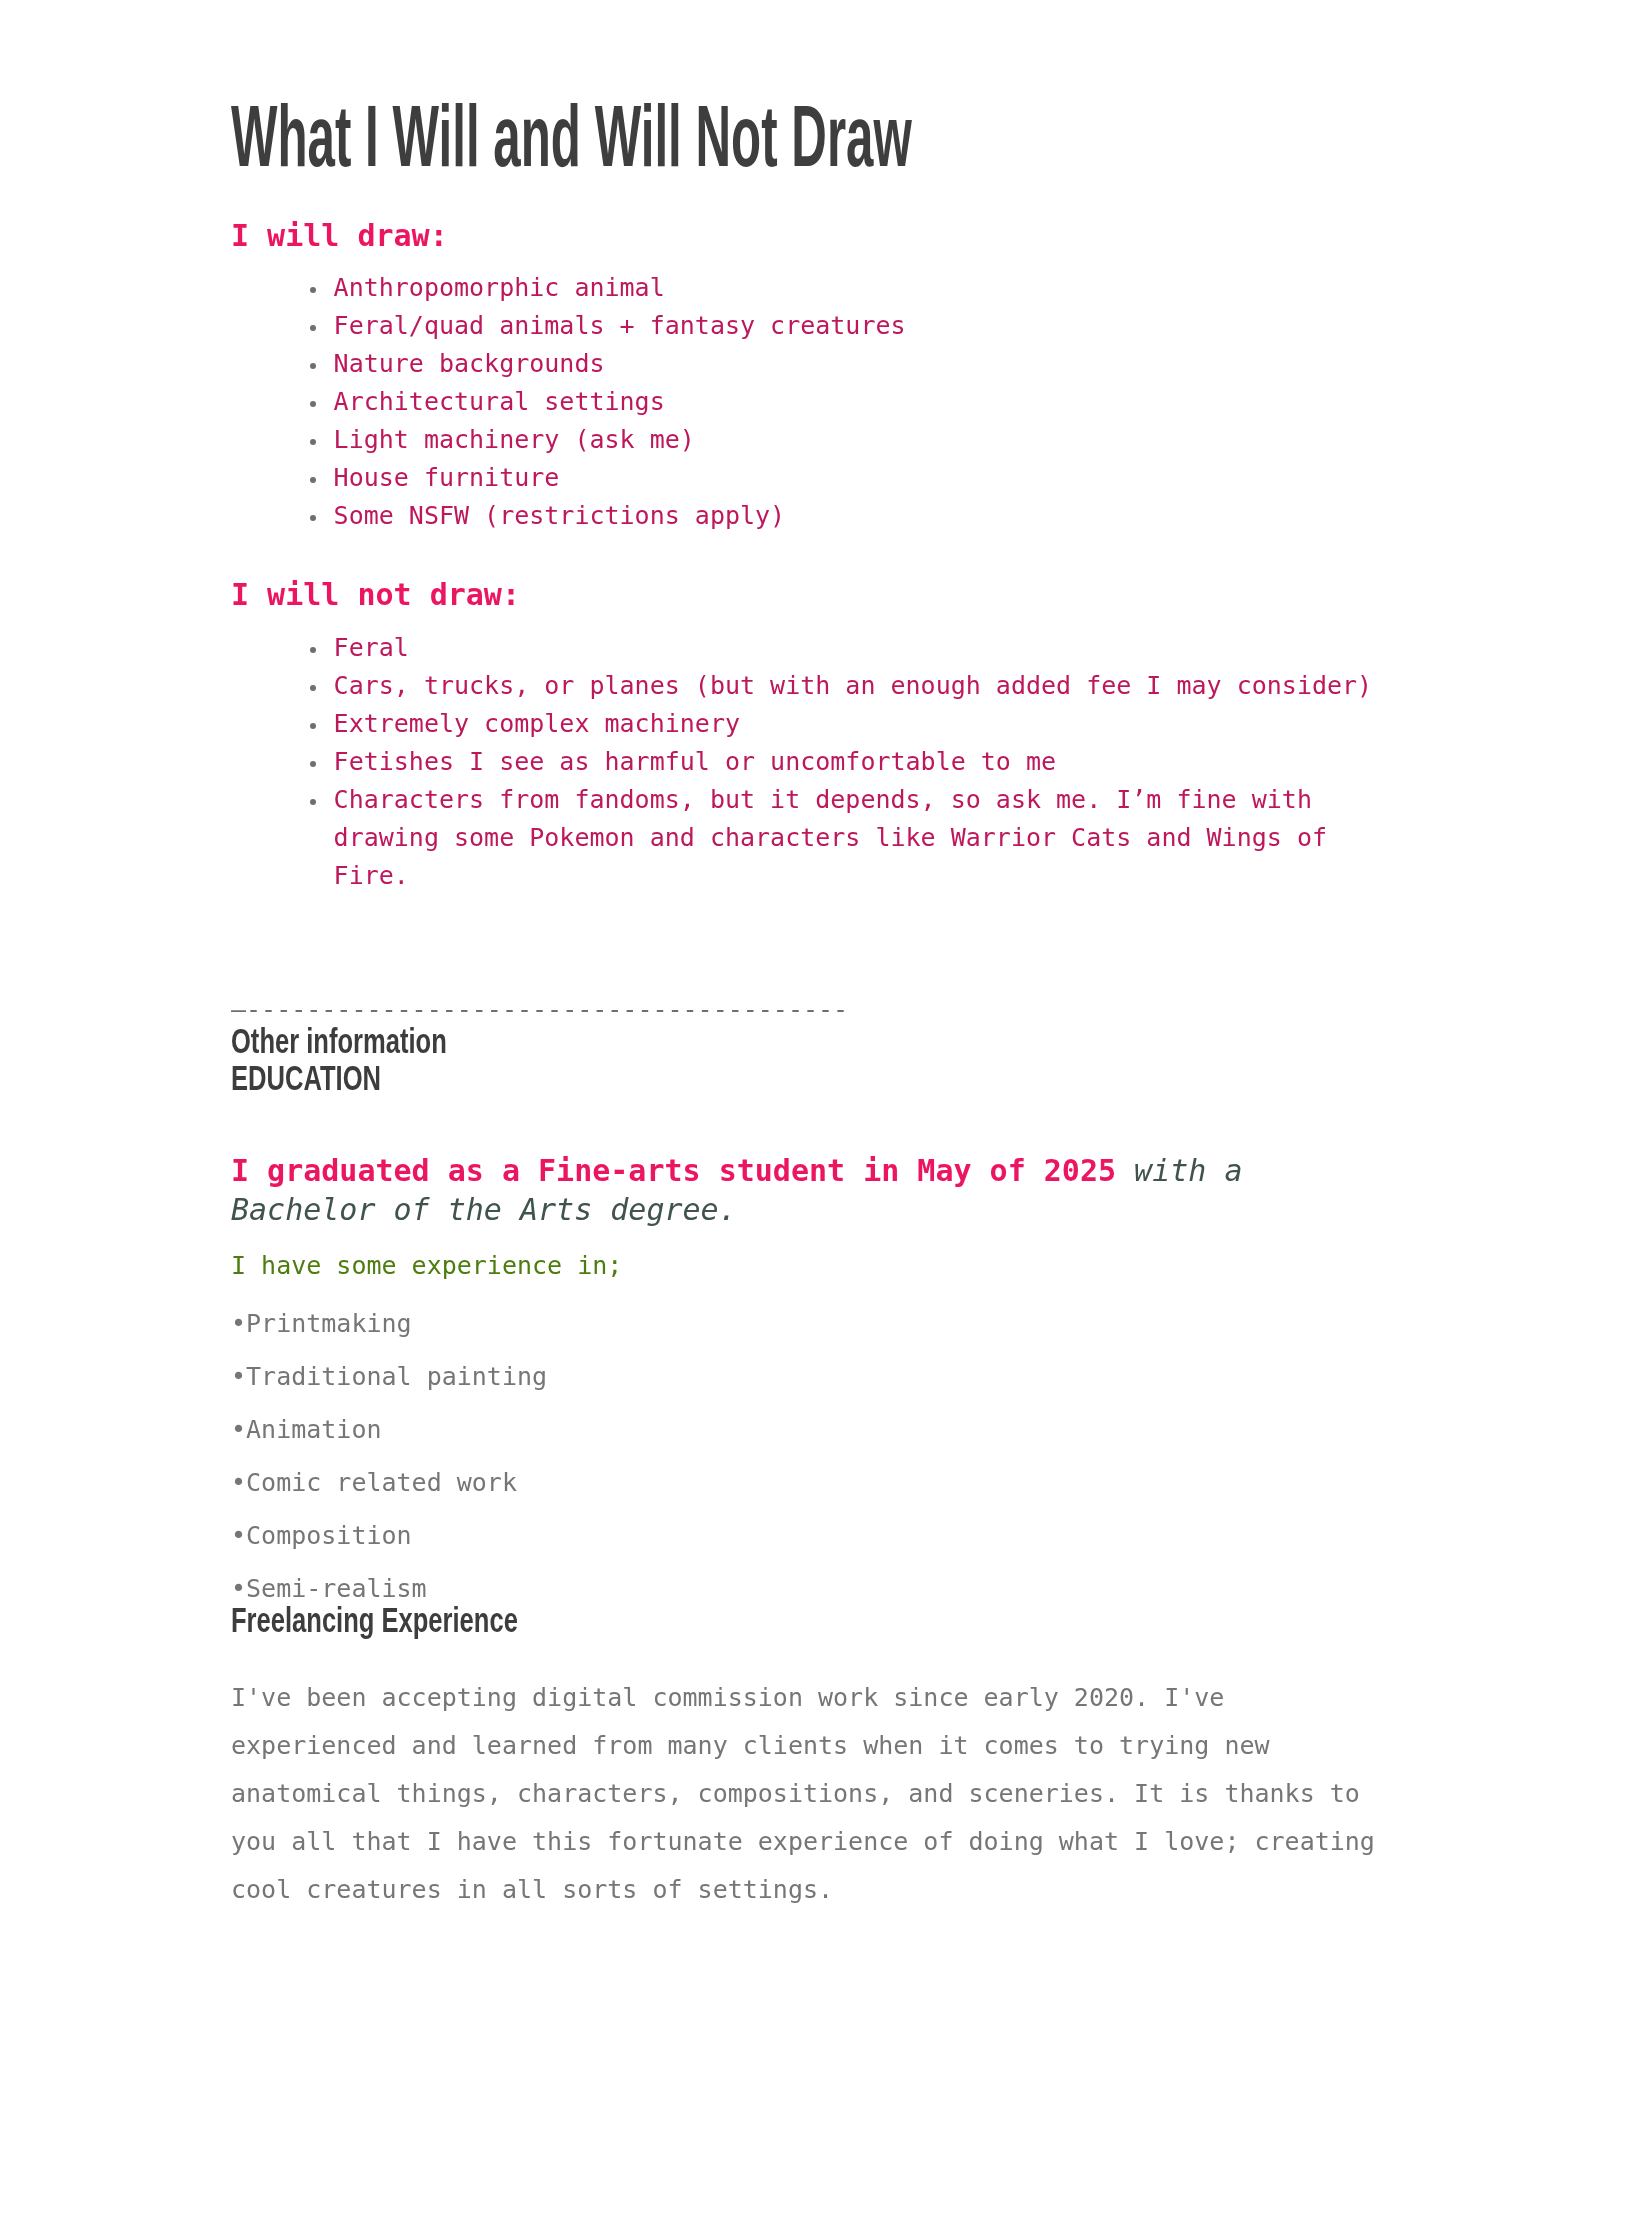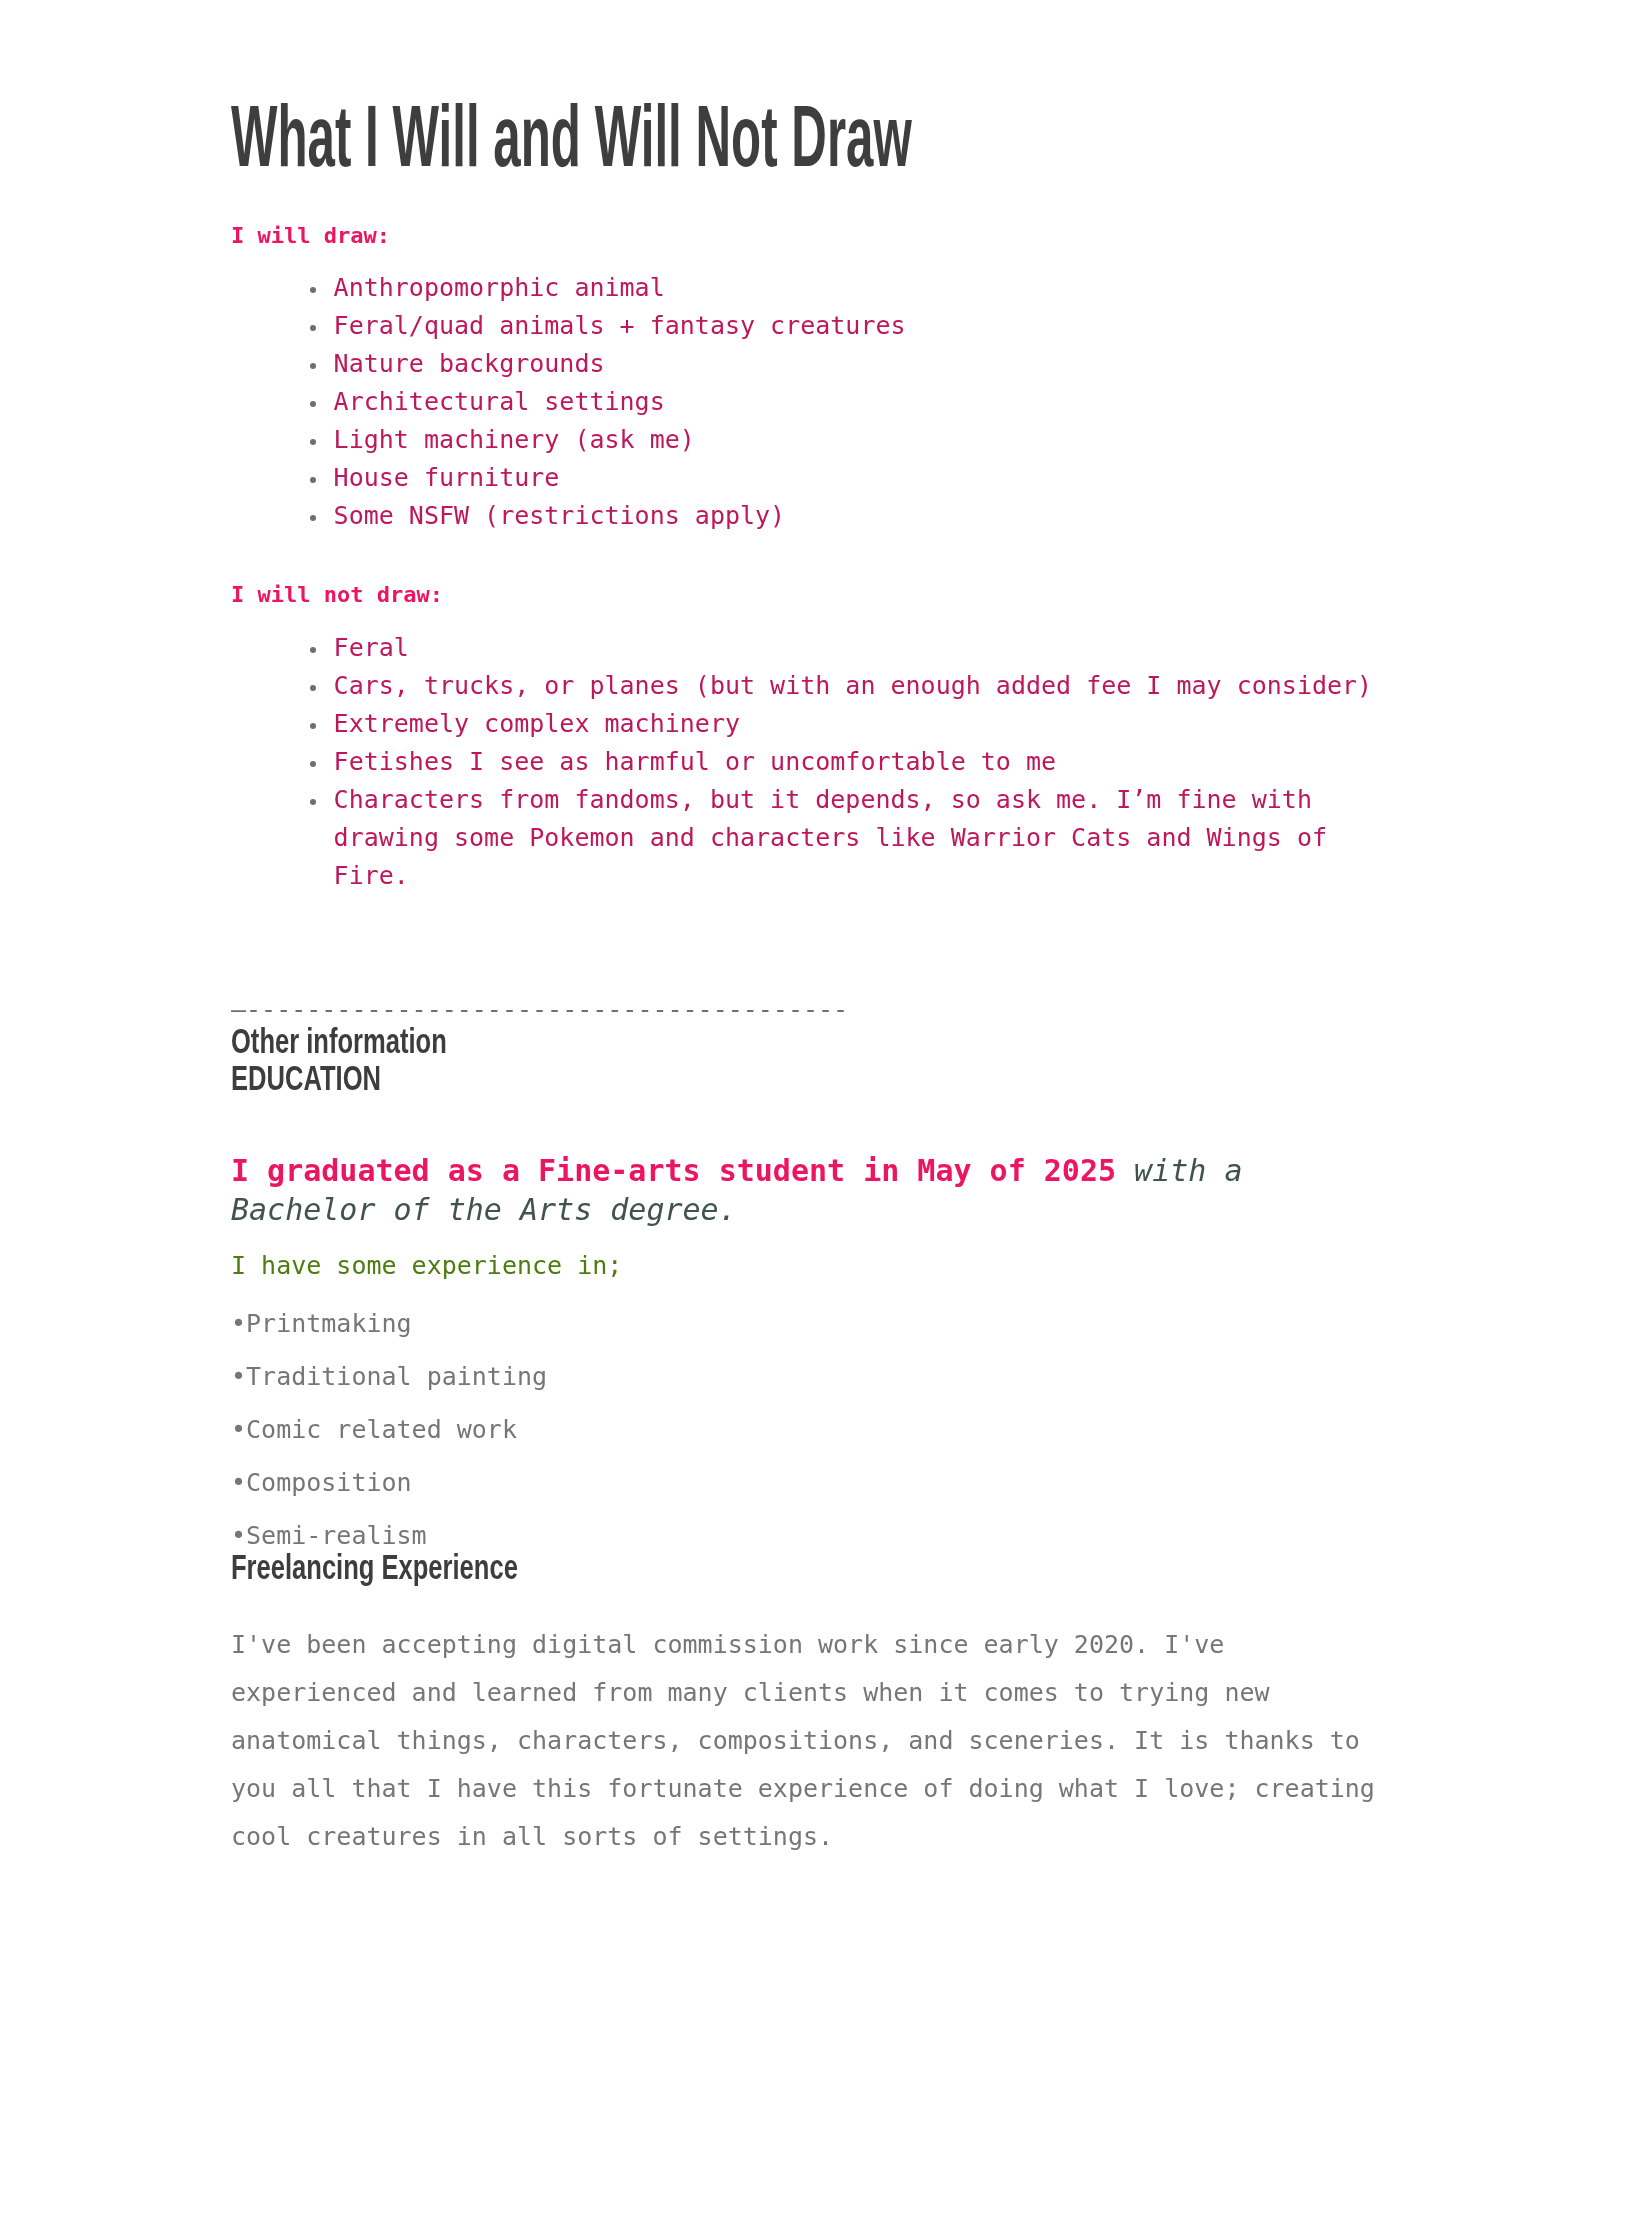--- a/index.html
+++ b/index.html
@@ -33,21 +33,21 @@
     line-height: 88px;
     color: #3e3e3e;
     letter-spacing: 0px;
   }
   h1 .condensed { --sx: 0.56; }
 
   .pink-heading {
     margin: 40px 0 0 0;
     font-family: "DejaVu Sans Mono", monospace;
     font-weight: 700;
-    font-size: 22px;
+    font-size: 30px;
     line-height: 31px;
     color: #ec1562;
   }
 
   ul.draw-list {
     margin: 18.3px 0 0 0;
     padding: 0 0 0 98px;
     list-style: disc outside;
   }
   ul.draw-list li {
@@ -171,20 +171,21 @@
     <p class="edu-highlight"><span class="hl-bold">I graduated as a Fine-arts student in May of 2025</span><span class="hl-italic"> with a Bachelor of the Arts degree.</span></p>
 
     <p class="exp-intro">I have some experience in;</p>
 
     <div>
 
         <p class="exp-item">•Printmaking</p>
 
         <p class="exp-item">•Traditional painting</p>
 
+        <p class="exp-item">•Animation</p>
 
         <p class="exp-item">•Comic related work</p>
 
         <p class="exp-item">•Composition</p>
 
         <p class="exp-item">•Semi-realism</p>
       </div>
 
     <h3 class="sub-heading freelance-heading"><span class="condensed">Freelancing Experience</span></h3>
 

